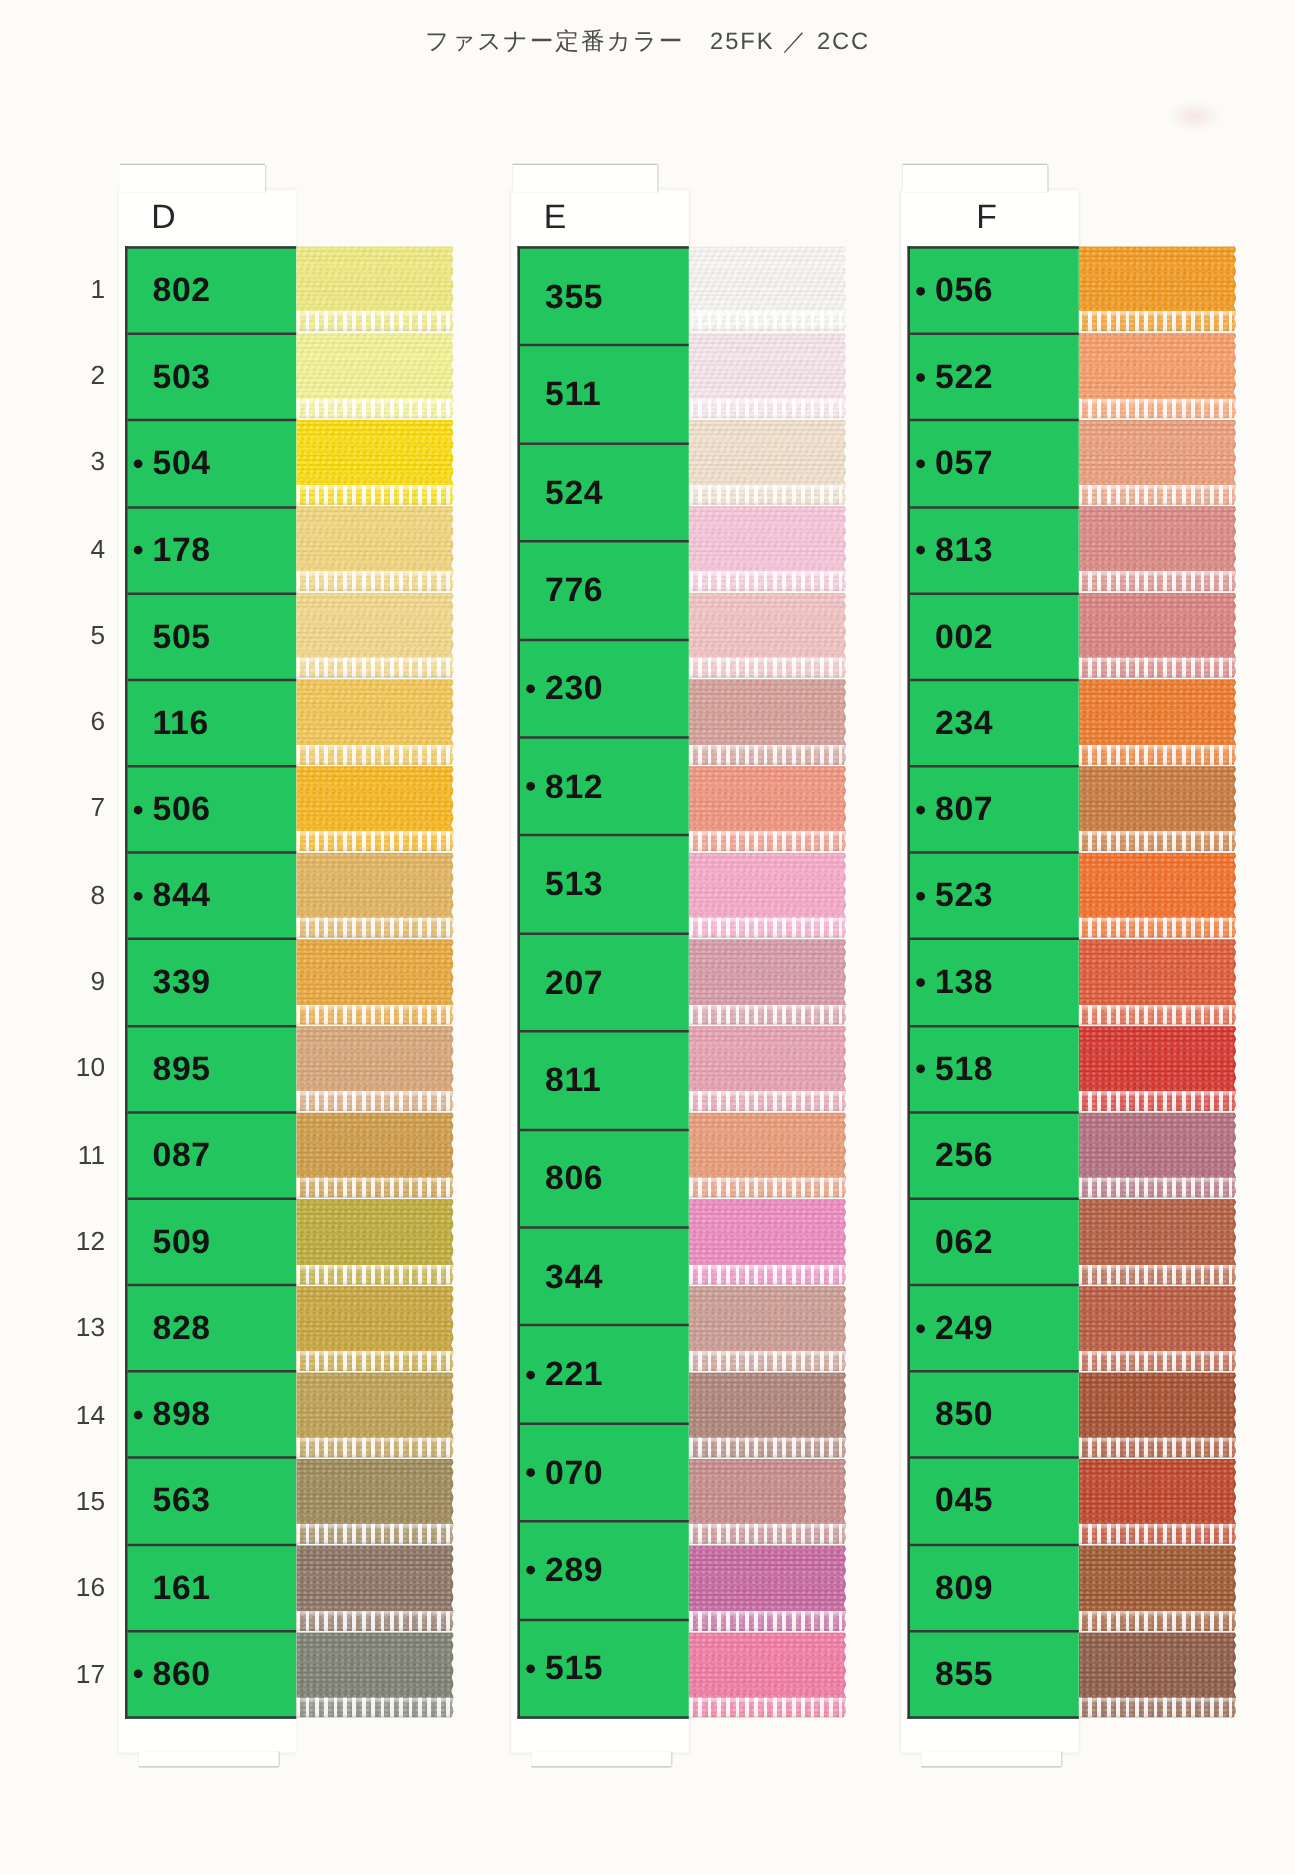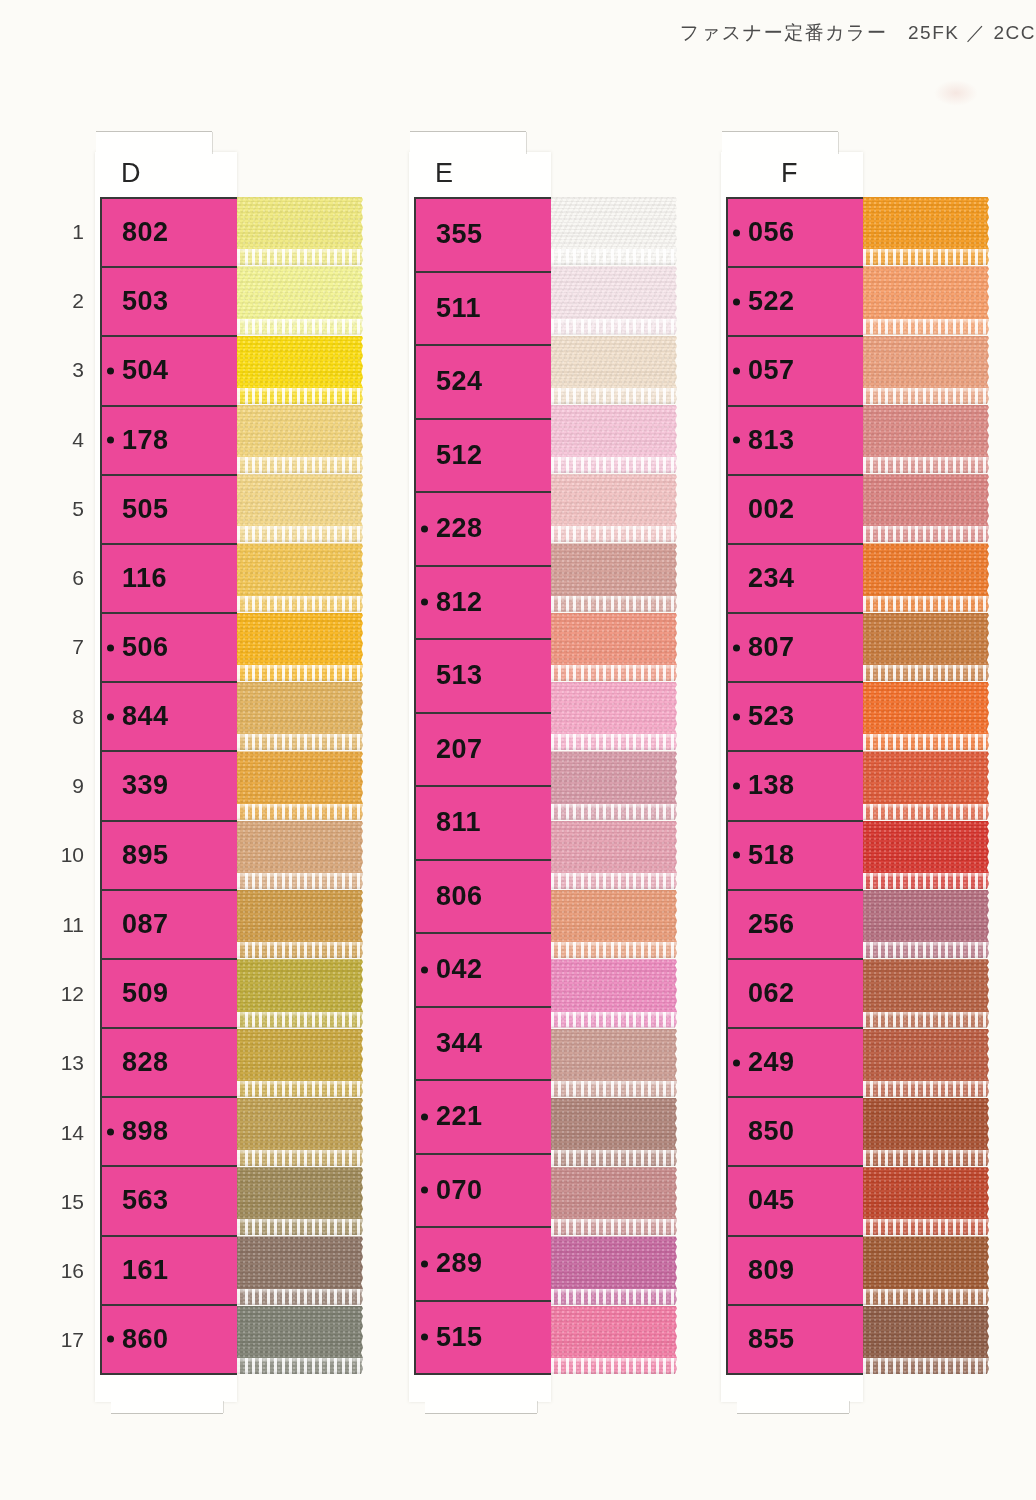--- a/index.html
+++ b/index.html
@@ -1,19 +1,19 @@
 <!DOCTYPE html>
 <html><head>
 <meta charset="utf-8">
 <style>
   html,body{margin:0;padding:0;}
   body{background:#e9e9e6;font-family:"Liberation Sans","DejaVu Sans",sans-serif;}
   .page{position:relative;width:1036px;height:1500px;background:#fcfbf7;overflow:hidden;margin:0 auto;}
 
-  .title{position:absolute;top:20px;left:0;width:100%;text-align:right;
+  .title{position:absolute;top:20px;left:0;width:100%;text-align:center;
          font-size:19px;letter-spacing:1.5px;color:#4c4c4c;}
 
   .smudge{position:absolute;right:58px;top:80px;width:44px;height:26px;
           background:radial-gradient(ellipse at center,rgba(228,178,168,.28),rgba(228,178,168,0) 70%);}
 
   .gutter{position:absolute;left:54px;top:197px;width:30px;height:1178px;
           display:flex;flex-direction:column;}
   .gutter .num{flex:1 1 0;display:flex;align-items:center;justify-content:flex-end;
                font-size:21px;color:#3e3e3e;}
 
@@ -26,21 +26,21 @@
   .tab{position:absolute;background:#fffffe;}
   .tab.top{top:-20px;left:1px;width:116px;height:22px;
            box-shadow:0 -1px 0 rgba(150,150,142,.55),1px 0 0 rgba(170,170,162,.4);}
   .tab.bottom{bottom:-11px;left:16px;width:112px;height:12px;
            box-shadow:0 1px 0 rgba(150,150,142,.55),1px 0 0 rgba(170,170,162,.4);}
 
   .card-label{position:absolute;top:6px;left:26px;font-size:27px;color:#262626;}
   .card:nth-child(3) .card-label{left:60px;}
 
   .cells{position:absolute;left:5px;top:45px;width:137px;height:1178px;box-sizing:border-box;
-         border:2px solid #383838;border-right:none;display:flex;flex-direction:column;background:#ec4899;}
+         border:2px solid #383838;border-right:none;display:flex;flex-direction:column;background:#22c55e;}
   .cell{flex:1 1 0;border-bottom:2px solid #383838;display:flex;align-items:center;position:relative;}
   .cell:last-child{border-bottom:none;text-align:right;}
   .code{padding-left:20px;font-size:27px;font-weight:bold;color:#141414;letter-spacing:.5px;position:relative;}
   .cell.dot .code::before{content:"";position:absolute;left:5px;top:50%;transform:translateY(-50%);
         width:7px;height:7px;border-radius:50%;background:#141414;}
 
   .swatches{position:absolute;left:142px;top:45px;width:126px;height:1178px;
             display:flex;flex-direction:column;}
   .swatch{flex:1 1 0;position:relative;margin-bottom:1px;
         clip-path:polygon(0 0,99% 0,100% 4%,98.4% 9%,100% 15%,98.7% 22%,100% 30%,98.4% 37%,
@@ -169,42 +169,39 @@
           <div class="cell">
             <span class="code">355</span>
           </div>
           <div class="cell">
             <span class="code">511</span>
           </div>
           <div class="cell">
             <span class="code">524</span>
           </div>
           <div class="cell">
-            <span class="code">512</span>
-          </div>
-          <div class="cell dot">
-            <span class="code">228</span>
+            <span class="code">776</span>
+          </div>
+          <div class="cell dot">
+            <span class="code">230</span>
           </div>
           <div class="cell dot">
             <span class="code">812</span>
           </div>
           <div class="cell">
             <span class="code">513</span>
           </div>
           <div class="cell">
             <span class="code">207</span>
           </div>
           <div class="cell">
             <span class="code">811</span>
           </div>
           <div class="cell">
             <span class="code">806</span>
-          </div>
-          <div class="cell dot">
-            <span class="code">042</span>
           </div>
           <div class="cell">
             <span class="code">344</span>
           </div>
           <div class="cell dot">
             <span class="code">221</span>
           </div>
           <div class="cell dot">
             <span class="code">070</span>
           </div>

